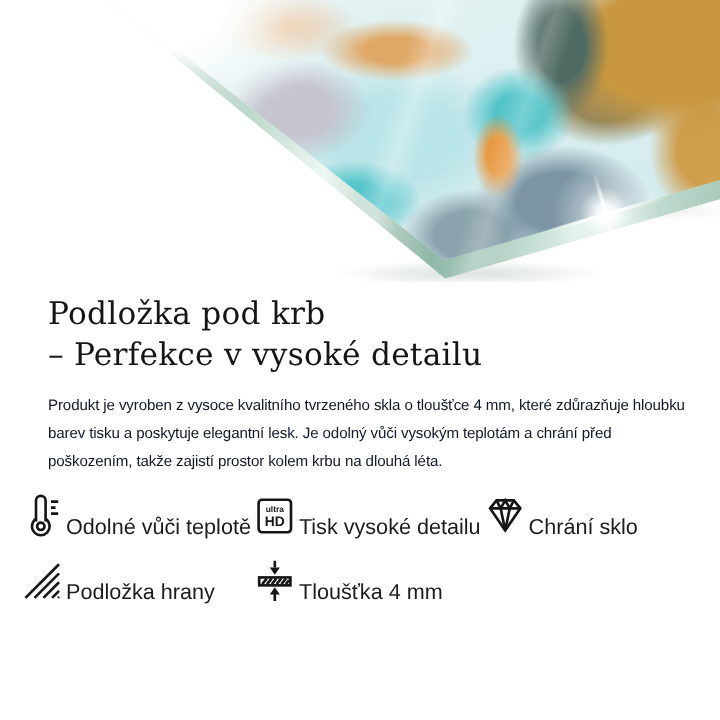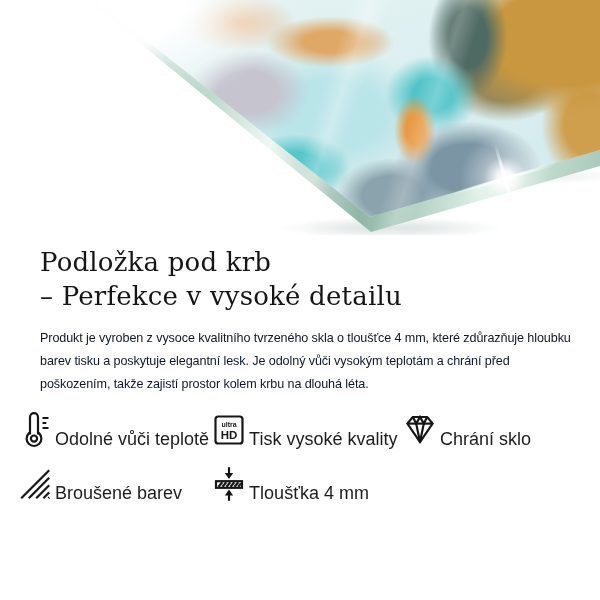--- a/index.html
+++ b/index.html
@@ -100,21 +100,21 @@
         </svg>
         <div class="feature-label">Odolné vůči teplotě</div>
       </div>
 
       <div class="feature">
         <svg class="ic" viewBox="0 0 40 40">
           <rect x="6.5" y="6.5" width="27" height="27" rx="2.8" stroke-width="2.4"></rect>
           <text x="20" y="16.8" font-size="7" text-anchor="middle">ultra</text>
           <text x="20" y="28.5" font-size="11.5" text-anchor="middle">HD</text>
         </svg>
-        <div class="feature-label">Tisk vysoké kvality</div>
+        <div class="feature-label">Tisk vysoké detailu</div>
       </div>
 
 
       <div class="feature">
         <svg class="ic" viewBox="0 0 40 40">
           <path d="M12.8 7 H27.2 L32.6 13.6 L20 32 L7.4 13.6 Z" stroke-width="2"></path>
           <path d="M7.4 13.6 H32.6" stroke-width="1.8"></path>
           <path d="M12.8 7 L16.2 13.6 L20 7 L23.8 13.6 L27.2 7" stroke-width="1.8"></path>
           <path d="M16.2 13.6 L20 32 L23.8 13.6" stroke-width="1.8"></path>
         </svg>
@@ -122,21 +122,21 @@
       </div>
 
       <div class="feature">
         <svg class="ic" viewBox="0 0 40 40">
           <path d="M6.2 34.2 L34.2 6.2" stroke-width="2.6"></path>
           <path d="M13.8 34.2 L34.2 13.8" stroke-width="3.4"></path>
           <path d="M21.2 34.2 L34.2 21.2" stroke-width="3.4"></path>
           <path d="M28.4 34.2 L34.2 28.4" stroke-width="3.4"></path>
           <path d="M33.4 34.2 L34.2 33.4" stroke-width="3.4"></path>
         </svg>
-        <div class="feature-label">Broušené barev</div>
+        <div class="feature-label">Podložka hrany</div>
       </div>
 
       <div class="feature">
         <svg class="ic" viewBox="0 0 40 40">
           <rect x="7" y="17.2" width="26" height="6.6" stroke-width="2"></rect>
           <path d="M9.5 22.8 L13.3 18.2 M13.5 22.8 L17.3 18.2 M17.5 22.8 L21.3 18.2 M21.5 22.8 L25.3 18.2 M25.5 22.8 L29.3 18.2 M29.2 22.8 L32 19.4" stroke-width="1.8"></path>
           <path d="M20 3.2 V9" stroke-width="2.8"></path>
           <path class="f" d="M20 15 L15.8 9 H24.2 Z"></path>
           <path d="M20 36.8 V31" stroke-width="2.8"></path>
           <path class="f" d="M20 25.4 L15.8 31.4 H24.2 Z"></path>

